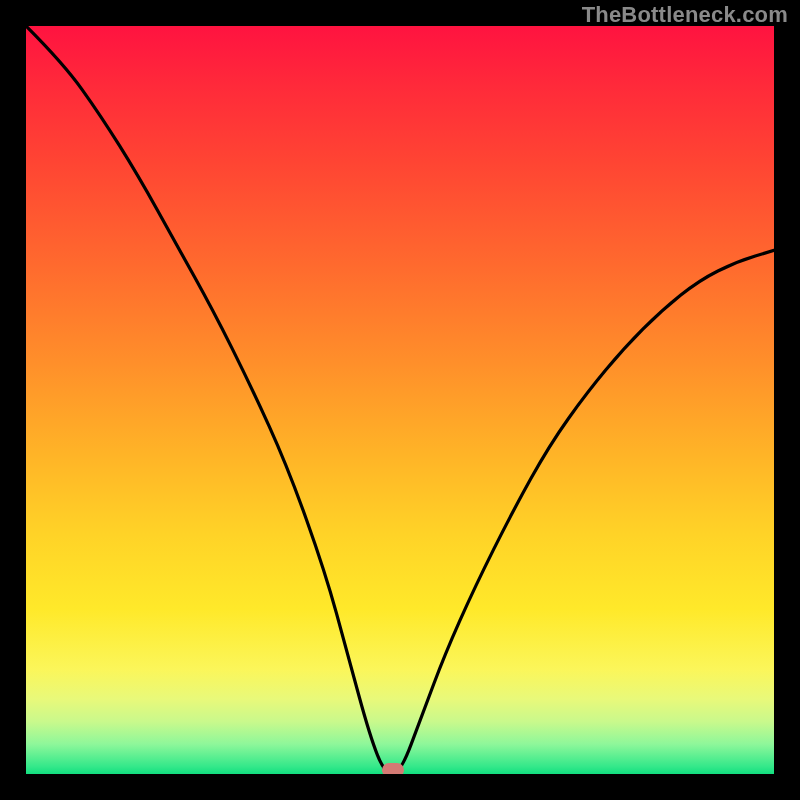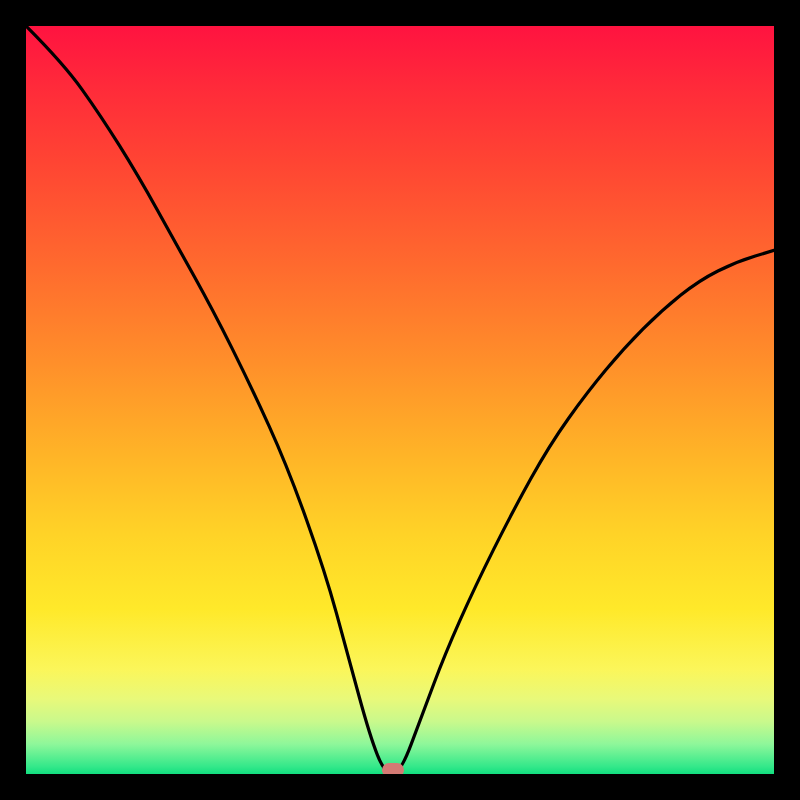--- a/index.html
+++ b/index.html
@@ -67,20 +67,21 @@
     height: 14px;
     border-radius: 8px;
     background: #d47a74;
     transform: translate(-50%, -50%);
   }
 </style>
 </head>
 <body>
 
 <div class="frame">
+  <div class="watermark">TheBottleneck.com</div>
 
   <div class="plot">
     <div class="gradient"></div>
 
     <svg class="curve" viewBox="0 0 748 748" preserveAspectRatio="none">
       <path id="curve-path" fill="none" stroke="#000" stroke-width="3.2" stroke-linecap="round" d="M 0 0 Q 37.4 37.39999999999998 56.099999999999994 63.579999999999984 Q 74.8 89.75999999999999 93.5 119.68 Q 112.2 149.60000000000002 130.9 183.26000000000005 Q 149.6 216.92000000000007 168.3 250.58000000000004 Q 187 284.24 205.7 321.64 Q 224.4 359.03999999999996 243.10000000000002 400.17999999999995 Q 261.8 441.32 280.5 493.67999999999995 Q 299.2 546.04 310.41999999999996 587.18 Q 321.64 628.3199999999999 332.86 669.46 Q 344.08000000000004 710.6 351.56 729.3 Q 359.03999999999996 748 366.52 748 Q 374 748 385.22 718.0799999999999 Q 396.44 688.16 407.66 658.24 Q 418.88000000000005 628.3199999999999 433.84000000000003 594.66 Q 448.8 561 467.5 523.6 Q 486.2 486.2 504.9 452.53999999999996 Q 523.6 418.88 542.3 392.7 Q 561 366.52 579.7 344.08000000000004 Q 598.4 321.64000000000004 617.0999999999999 302.94000000000005 Q 635.8 284.24 654.5 269.28 Q 673.2 254.32 691.9000000000001 244.97 Q 710.6 235.62 729.3 230.01 T 748 224.39999999999998"></path>
     </svg>
 
     <div id="marker" class="marker" style="left: 366.52px; top: 744.26px;"></div>
   </div>

